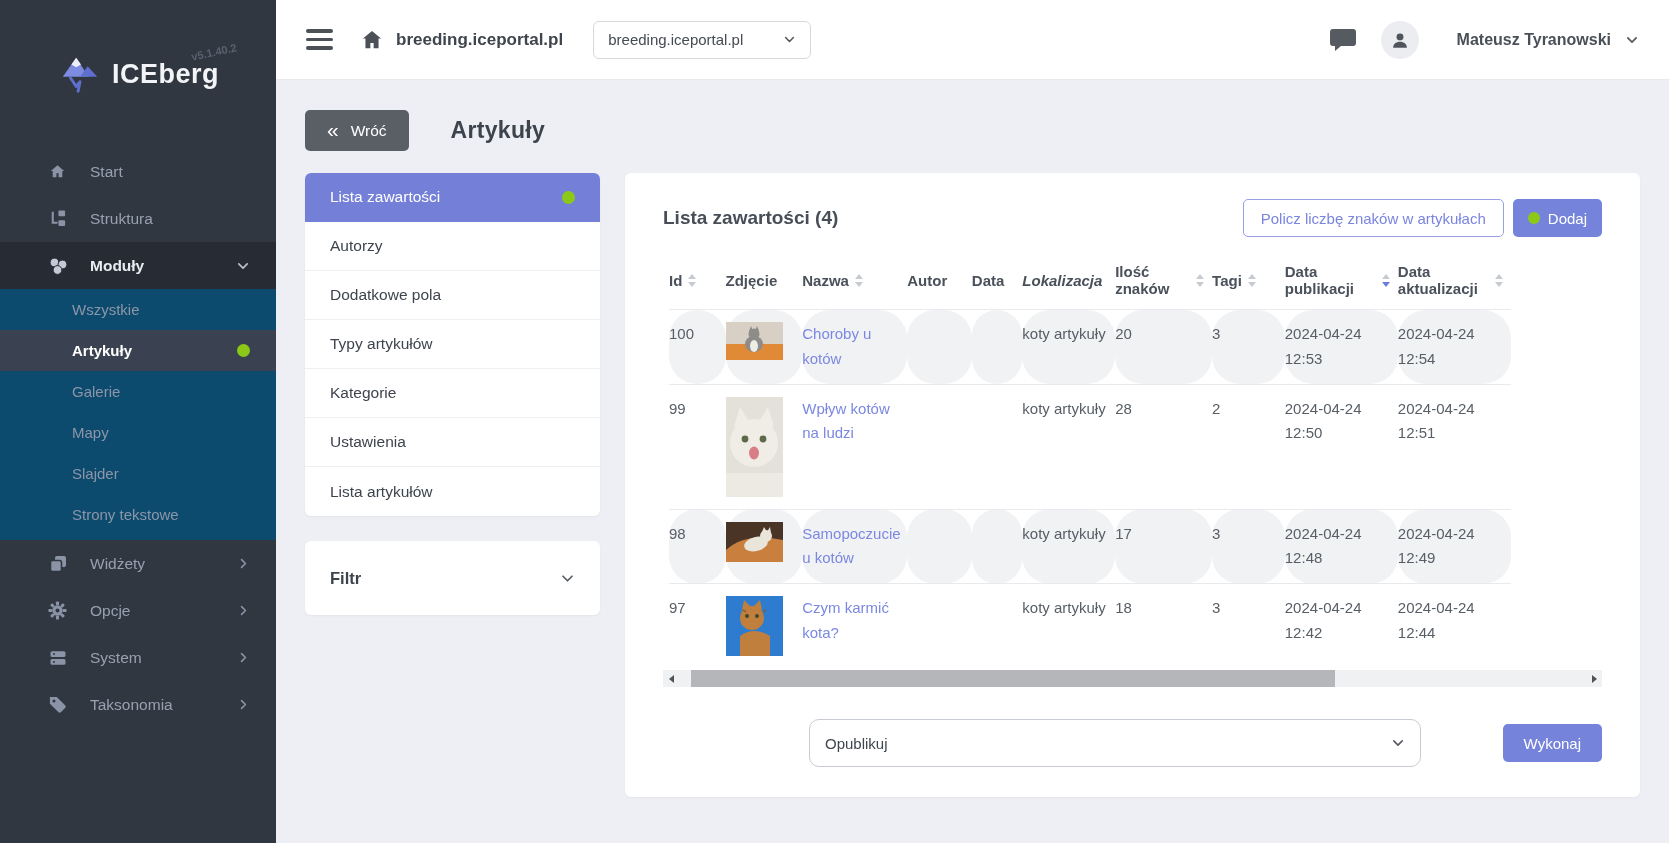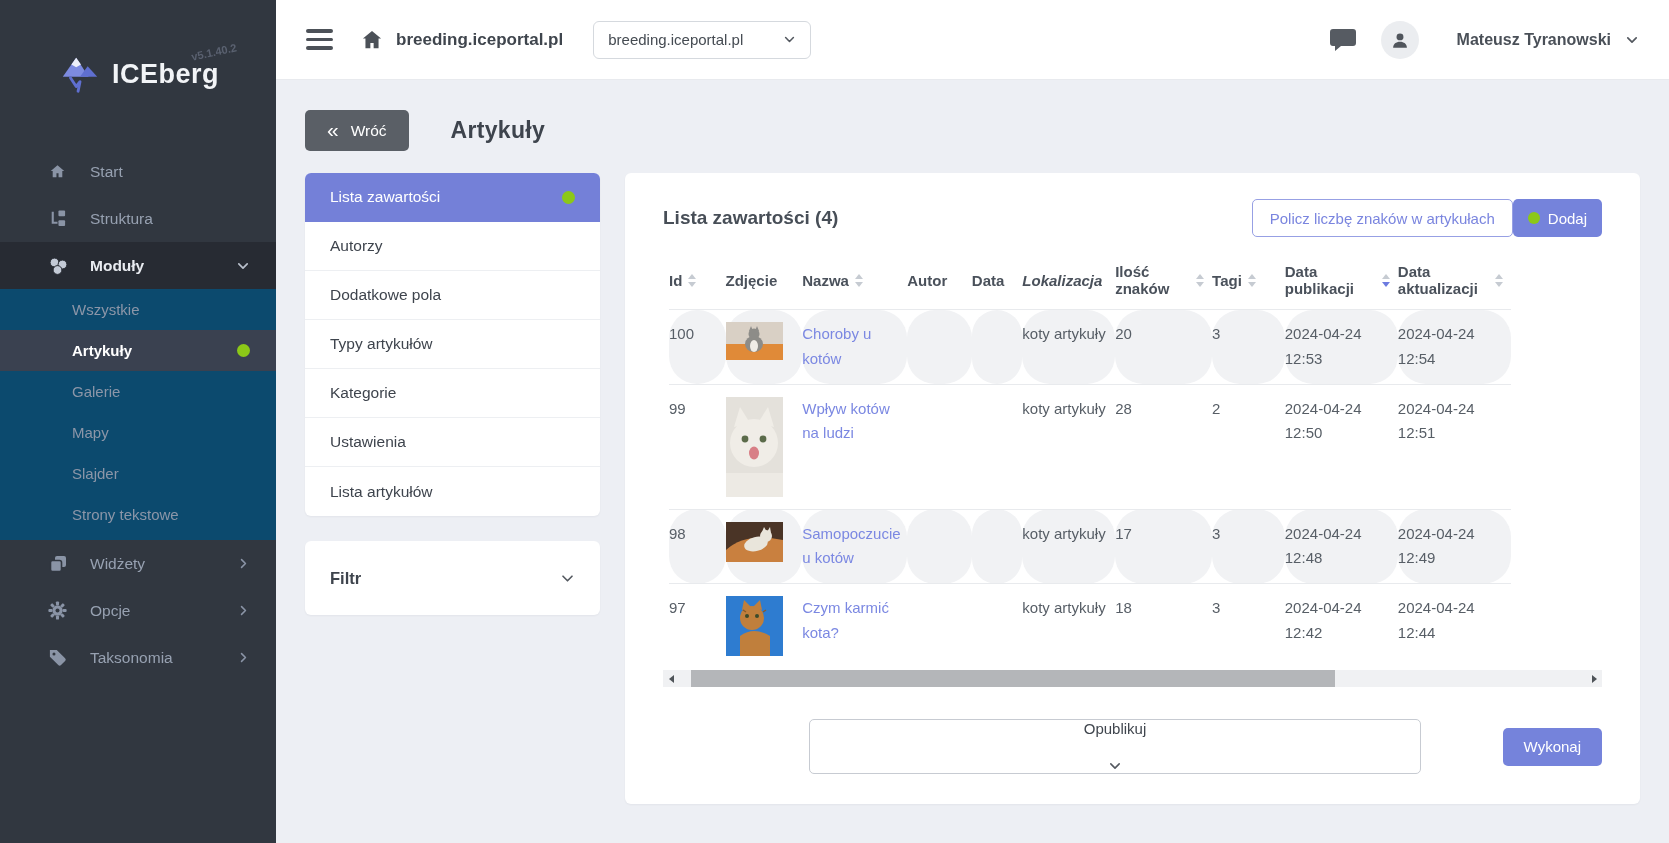--- a/index.html
+++ b/index.html
@@ -49,21 +49,21 @@
   .m-item { height:49px; display:flex; align-items:center; padding:0 25px; font-size:15.5px; color:#3E444D; border-bottom:1px solid #EDEFF2; cursor:pointer; }
   .m-item:last-child { border-bottom:none; }
   .m-item.active { background:#7480D8; color:#fff; border-bottom-color:#7480D8; }
   .m-item .dot { margin-left:auto; }
   .filter-card { margin-top:25px; height:74px; display:flex; align-items:center; justify-content:space-between; padding:0 25px; cursor:pointer; }
   .filter-label { font-size:16.5px; font-weight:bold; color:#3E444D; }
 
   .main-card { flex:1; padding:26px 38px 30px; display:flex; flex-direction:column; }
   .mc-head { display:flex; align-items:center; }
   .mc-title { font-size:19px; font-weight:bold; color:#474E57; }
-  .mc-actions { margin-left:auto; display:flex; }
+  .mc-actions { margin-left:auto; display:flex; gap:9px; }
   .btn-outline { height:38px; padding:0 17px; border:1px solid #97A0E4; background:#fff; color:#7A85DF; font-size:15px; border-radius:5px; cursor:pointer; font-family:inherit; }
   .btn-primary { height:38px; padding:0 15px; background:#7583DB; border:none; color:#fff; font-size:15px; border-radius:5px; display:flex; align-items:center; gap:8px; cursor:pointer; font-family:inherit; }
   .btn-primary .dot { width:12px; height:12px; }
 
   table.tbl { border-collapse:collapse; table-layout:fixed; width:842px; margin:20px 0 0 6px; font-size:15px; }
   .tbl th { text-align:left; color:#4A515B; font-weight:bold; padding:6px 8px 12px 0; vertical-align:middle; }
   .th-flex { display:flex; align-items:center; gap:6px; }
   .th-nowrap { white-space:nowrap;font-style:italic; }
   .tbl td { padding:12px 8px 12px 0; color:#575E66; vertical-align:top; border-top:1px solid #E8EAED; line-height:1.65; }
   .tbl tr.stripe td { background:#F1F2F4;border-radius:28px; }
@@ -77,21 +77,21 @@
 
   .hscroll { height:17px; display:flex; align-items:center; margin-top:2px; background:#F0F1F3; }
   .hs-arrow { width:16px; height:17px; display:flex; align-items:center; justify-content:center; cursor:pointer; }
   .hs-arrow i { width:0; height:0; border-top:4px solid transparent; border-bottom:4px solid transparent; }
   .hs-arrow.left i { border-right:5px solid #4E5358; }
   .hs-arrow.right i { border-left:5px solid #4E5358; }
   .hs-track { flex:1; height:17px; position:relative; }
   .hs-thumb { position:absolute; left:12px; top:0; height:17px; width:71%; background:#B4B6B9; cursor:pointer; }
 
   .mc-foot { margin-top:32px; display:flex; align-items:center; }
-  .bulk-select { width:612px; height:55px; margin-left:146px; border:1px solid #C7CBD2; border-radius:5px; background:#fff; display:flex; align-items:center; justify-content:space-between; padding:0 15px; font-size:15px; color:#40464E; cursor:pointer;flex-direction:column; }
+  .bulk-select { width:612px; height:48px; margin-left:146px; border:1px solid #C7CBD2; border-radius:10px; background:#fff; display:flex; align-items:center; justify-content:space-between; padding:0 15px; font-size:15px; color:#40464E; cursor:pointer; }
   .btn-exec { margin-left:auto; height:38px; padding:0 21px; background:#7583DB; color:#fff; border:none; border-radius:5px; font-size:15px; cursor:pointer; font-family:inherit; }
 
   svg { display:block; }
 </style>
 </head>
 <body>
 
 <div class="app">
 
   <aside class="sidebar">
@@ -201,20 +201,35 @@
             </g>
           </svg>
         </span>
         <span>Opcje</span>
         <span class="nav-spacer"></span>
         <svg width="13" height="13" viewBox="0 0 20 20">
             <path d="M7 4l6 6-6 6" fill="none" stroke="#8A94A6" stroke-width="2.4" stroke-linecap="round" stroke-linejoin="round"></path>
           </svg>
       </div>
 
+      <div class="nav-item">
+        <span class="nav-icon">
+          <svg width="20" height="20" viewBox="0 0 20 20">
+              <rect x="2.5" y="3.2" width="15" height="5.8" rx="1.6" fill="#8A94A6"></rect>
+              <rect x="2.5" y="11" width="15" height="5.8" rx="1.6" fill="#8A94A6"></rect>
+              <circle cx="6" cy="6.1" r="1" fill="#313740"></circle>
+              <circle cx="6" cy="13.9" r="1" fill="#313740"></circle>
+            </svg>
+        </span>
+        <span>System</span>
+        <span class="nav-spacer"></span>
+        <svg width="13" height="13" viewBox="0 0 20 20">
+            <path d="M7 4l6 6-6 6" fill="none" stroke="#8A94A6" stroke-width="2.4" stroke-linecap="round" stroke-linejoin="round"></path>
+          </svg>
+      </div>
 
       <div class="nav-item">
         <span class="nav-icon">
           <svg width="19" height="19" viewBox="0 0 20 20">
               <path d="M2 2h7.2L18 10.8a2 2 0 0 1 0 2.9l-4.3 4.3a2 2 0 0 1-2.9 0L2 9.2z" fill="#8A94A6"></path>
               <circle cx="6.3" cy="6.3" r="1.6" fill="#313740"></circle>
             </svg>
         </span>
         <span>Taksonomia</span>
         <span class="nav-spacer"></span>

